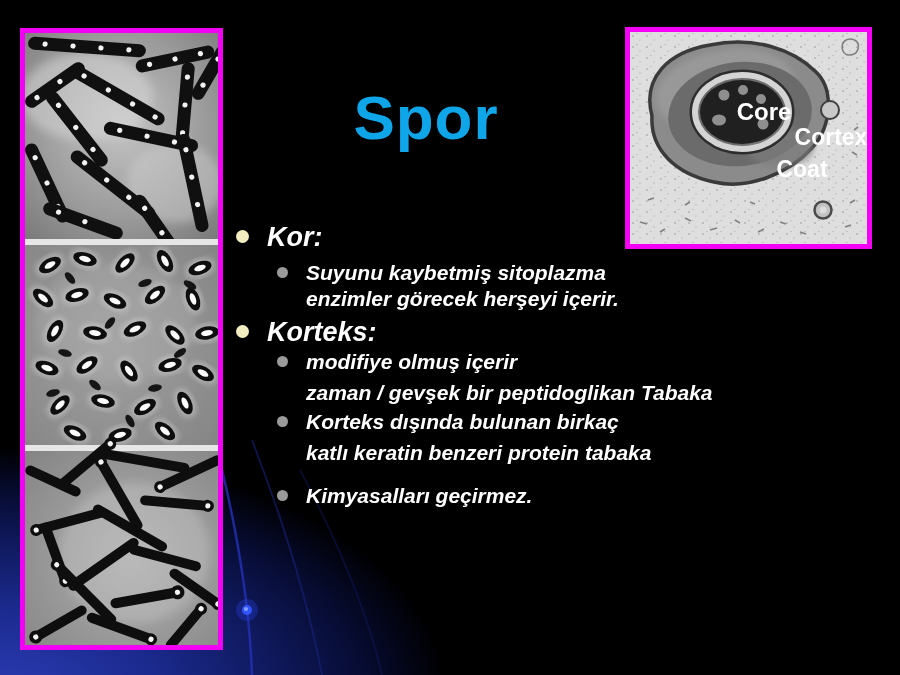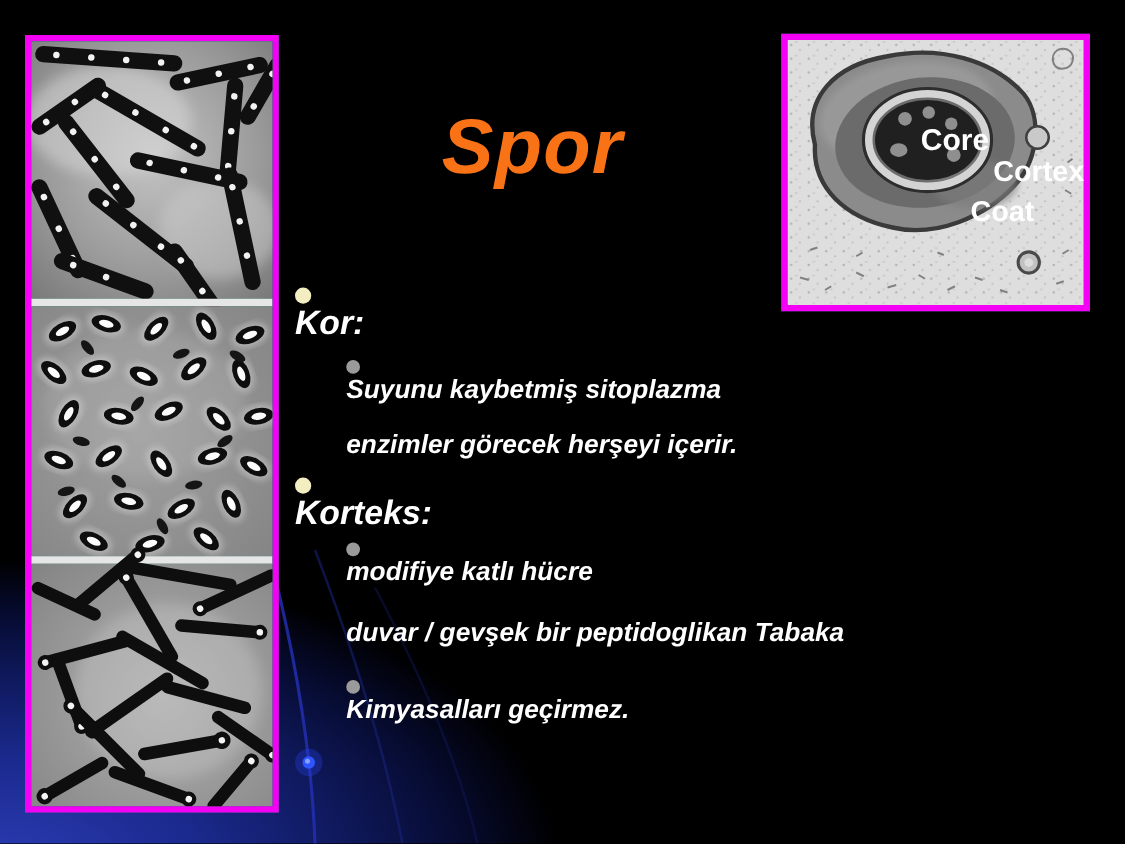--- a/index.html
+++ b/index.html
@@ -9,35 +9,35 @@
   }
   .glow{
     position:absolute;inset:0;z-index:0;
     background:radial-gradient(560px 310px at 0% 103%,
       #2b3cb4 0%, #1b2a8e 28%, #101a60 48%, #070c33 65%, rgba(0,0,0,0) 80%);
   }
   .arcs{position:absolute;inset:0;z-index:1;}
   .slide-title{
     position:absolute;left:230px;top:84px;width:392px;z-index:3;
     text-align:center;font-size:62px;line-height:68px;
-    font-weight:bold;font-style:italic;color:#f97316;letter-spacing:1px;
+    font-weight:bold;color:#0ea5e9;letter-spacing:1px;
   }
   .img-frame{
-    position:absolute;z-index:2;border:5px solid #f400f4;background:#0f766e;
+    position:absolute;z-index:2;border:5px solid #f400f4;background:#bef264;
   }
   .left-img{left:20px;top:28px;width:193px;height:612px;}
   .right-img{left:625px;top:27px;width:237px;height:212px;}
   .img-frame svg{display:block;}
   .text-block{
     position:absolute;left:228px;top:222px;width:585px;z-index:3;
     color:#ffffff;font-weight:bold;font-style:italic;
   }
   .row{display:flex;align-items:flex-start;}
-  .b1{font-size:27px;line-height:30px;padding-left:8px;flex-direction:column;}
-  .b2{font-size:21px;line-height:26px;padding-left:49px;flex-direction:column;}
+  .b1{font-size:27px;line-height:30px;padding-left:8px;}
+  .b2{font-size:21px;line-height:26px;padding-left:49px;}
   .dot1{flex:0 0 auto;width:13px;height:13px;border-radius:50%;
     background:#f2eec2;margin:8px 18px 0 0;}
   .dot2{flex:0 0 auto;width:11px;height:11px;border-radius:50%;
     background:#9a9a9a;margin:7px 18px 0 0;}
   .hiddendot{visibility:hidden;}
   .mt0{margin-top:0}.mt2{margin-top:2px}.mt3{margin-top:3px}.mt4{margin-top:17px}
   .mt5{margin-top:5px}.mt6{margin-top:6px}.mt8{margin-top:8px}
   .micro-label{font-family:"Liberation Sans",sans-serif;font-weight:bold;fill:#ffffff;}
 </style>
 </head>
@@ -483,25 +483,33 @@
     <div class="row b2 mt0">
       <span class="dot2 hiddendot"></span>
       <span>enzimler görecek herşeyi içerir.</span>
     </div>
     <div class="row b1 mt5">
       <span class="dot1"></span>
       <span>Korteks:</span>
     </div>
     <div class="row b2 mt2">
       <span class="dot2"></span>
-      <span>modifiye katlı hücre</span>
+      <span>modifiye olmuş içerir</span>
     </div>
     <div class="row b2 mt5">
       <span class="dot2 hiddendot"></span>
-      <span>duvar / gevşek bir peptidoglikan Tabaka</span>
+      <span>zaman / gevşek bir peptidoglikan Tabaka</span>
+    </div>
+    <div class="row b2 mt3">
+      <span class="dot2"></span>
+      <span>Korteks dışında bulunan birkaç</span>
+    </div>
+    <div class="row b2 mt5">
+      <span class="dot2 hiddendot"></span>
+      <span>katlı keratin benzeri protein tabaka</span>
     </div>
     <div class="row b2 mt4">
       <span class="dot2"></span>
       <span>Kimyasalları geçirmez.</span>
     </div>
   </div>
 
 </div>
 
 </body></html>

